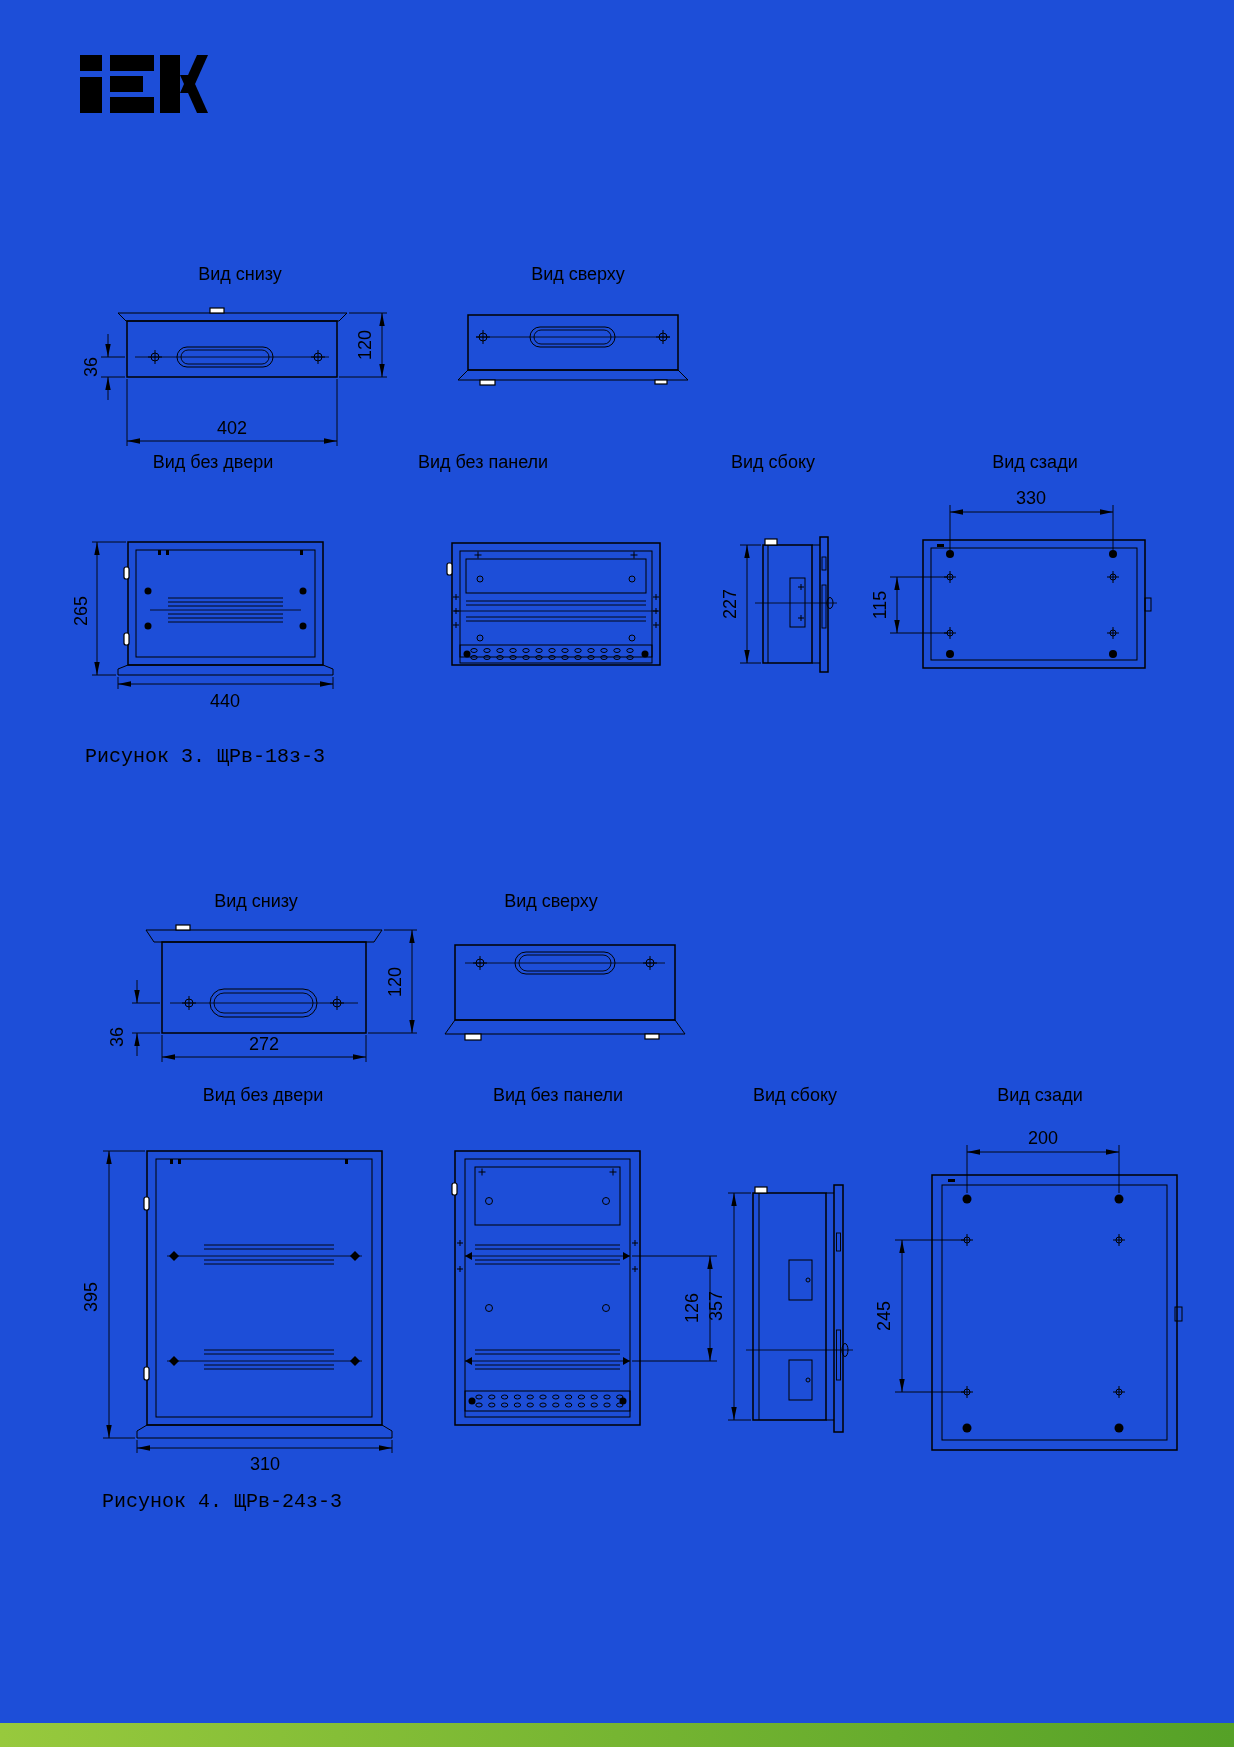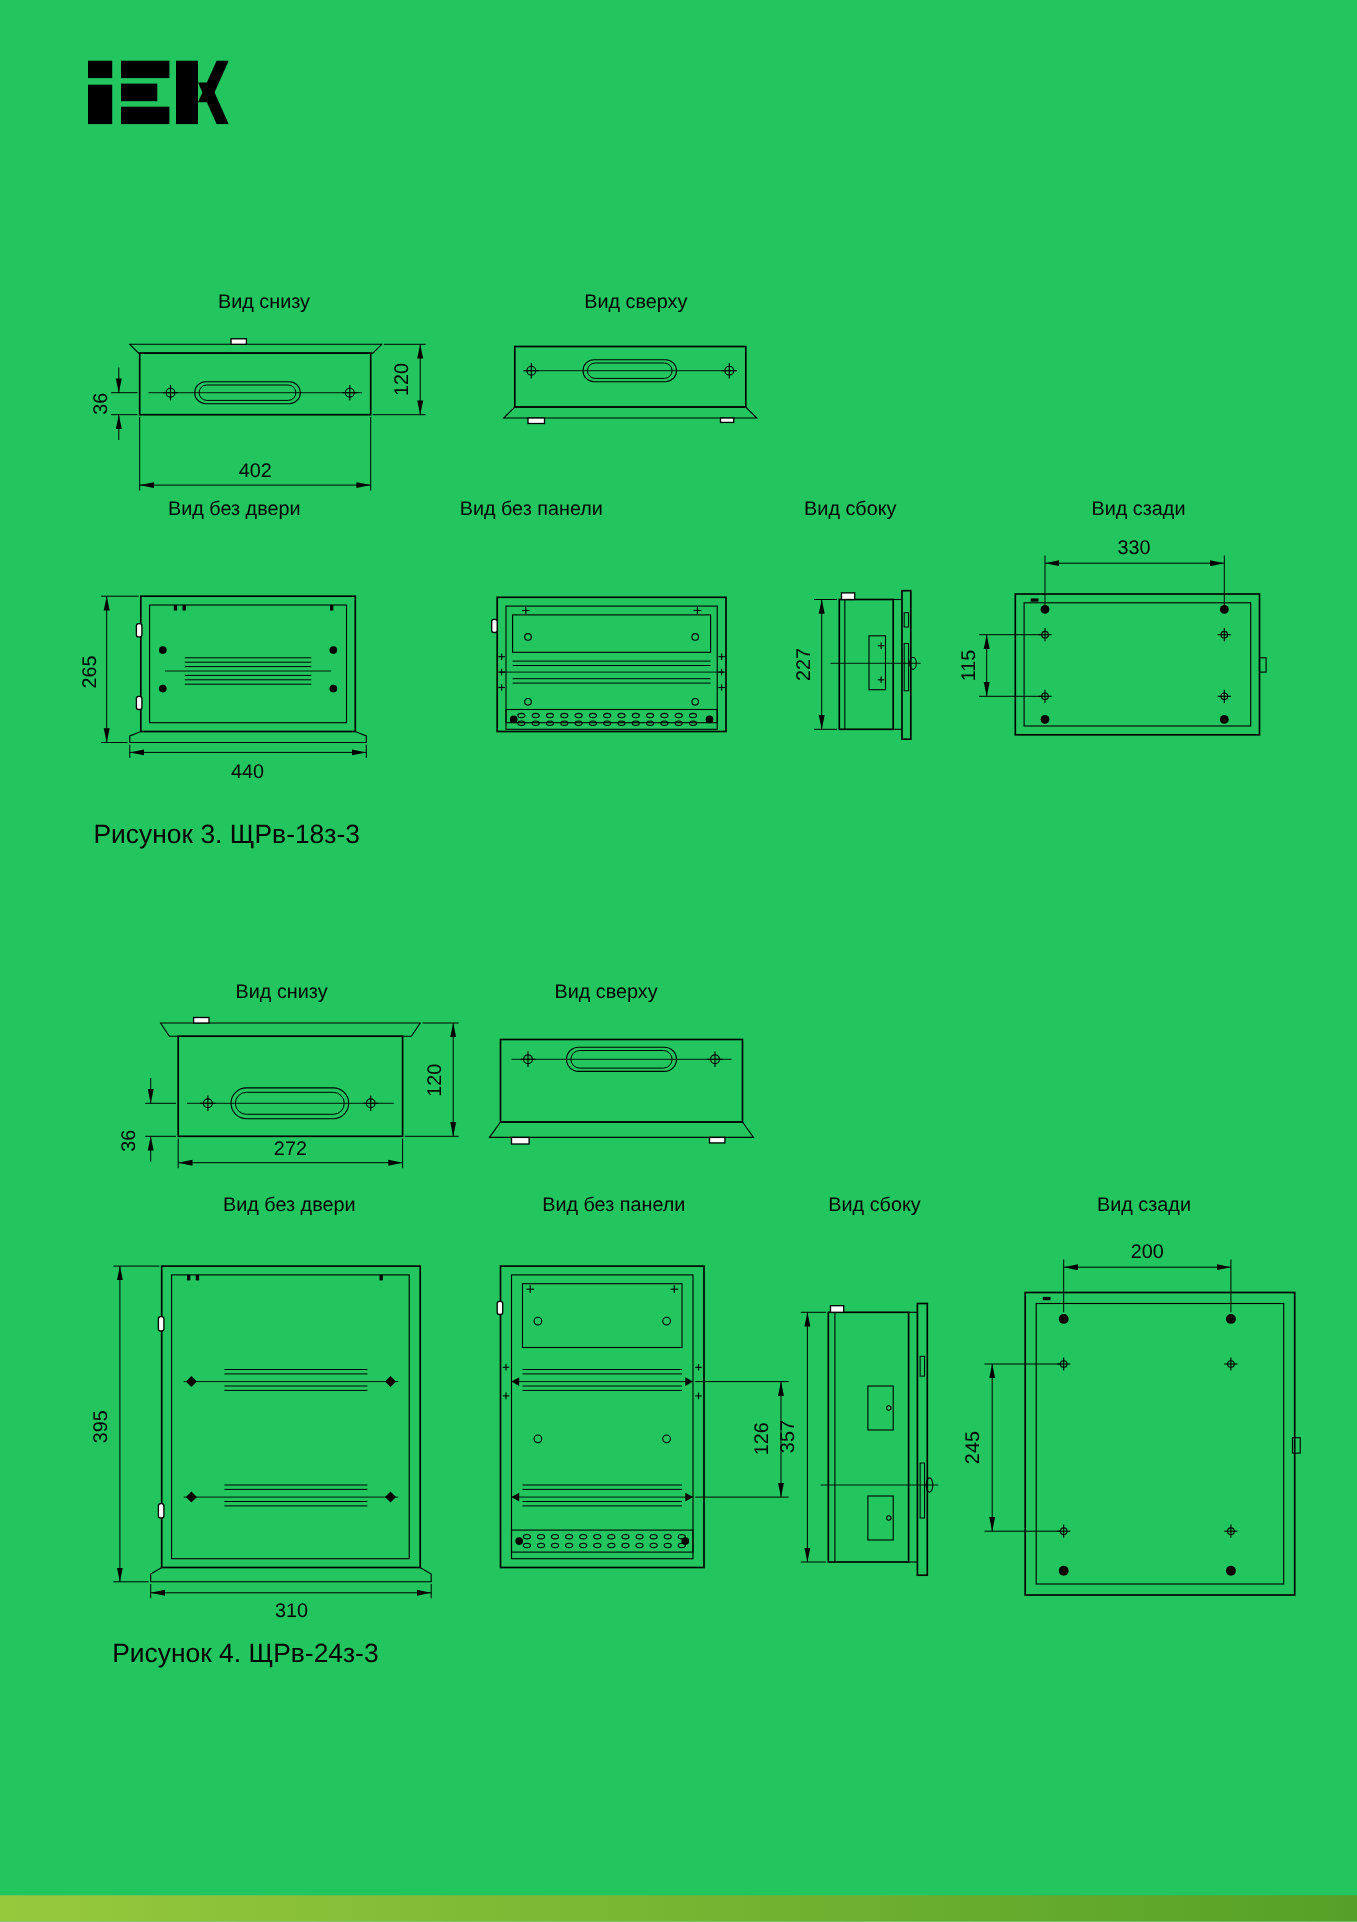--- a/index.html
+++ b/index.html
@@ -1,19 +1,19 @@
 <!DOCTYPE html>
 <html lang="ru"><head>
 <meta charset="utf-8">
 <style>
   html,body{margin:0;padding:0;background:#e8e8e8;}
-  .page{position:relative;width:1234px;height:1747px;background:#22c55e;margin:0 auto;
+  .page{position:relative;width:1234px;height:1747px;background:#1d4ed8;margin:0 auto;
         font-family:"Liberation Sans",sans-serif;color:#000;overflow:hidden;}
   .vlabel{position:absolute;width:200px;text-align:center;font-size:18px;line-height:1.15;color:#000;}
-  .caption{position:absolute;font-size:24px;color:#000;}
+  .caption{position:absolute;font-size:20px;color:#000;font-family:Liberation Mono, monospace;}
   svg.draw{position:absolute;overflow:visible;}
   .ol{fill:none;stroke:#000;stroke-width:1.5;}           
   .il{fill:none;stroke:#000;stroke-width:1;}             
   .rl{fill:none;stroke:#000;stroke-width:.9;}            
   .cl{fill:none;stroke:#000;stroke-width:.8;}            
   .dim{fill:none;stroke:#000;stroke-width:.9;}           
   .dtx{font-family:"Liberation Sans",sans-serif;font-size:18px;fill:#000;}
   .wfill{fill:#fff;stroke:#000;stroke-width:1.2;}
   .blk{fill:#000;stroke:none;}
   .footer-bar{position:absolute;left:0;right:0;bottom:0;height:24px;}

